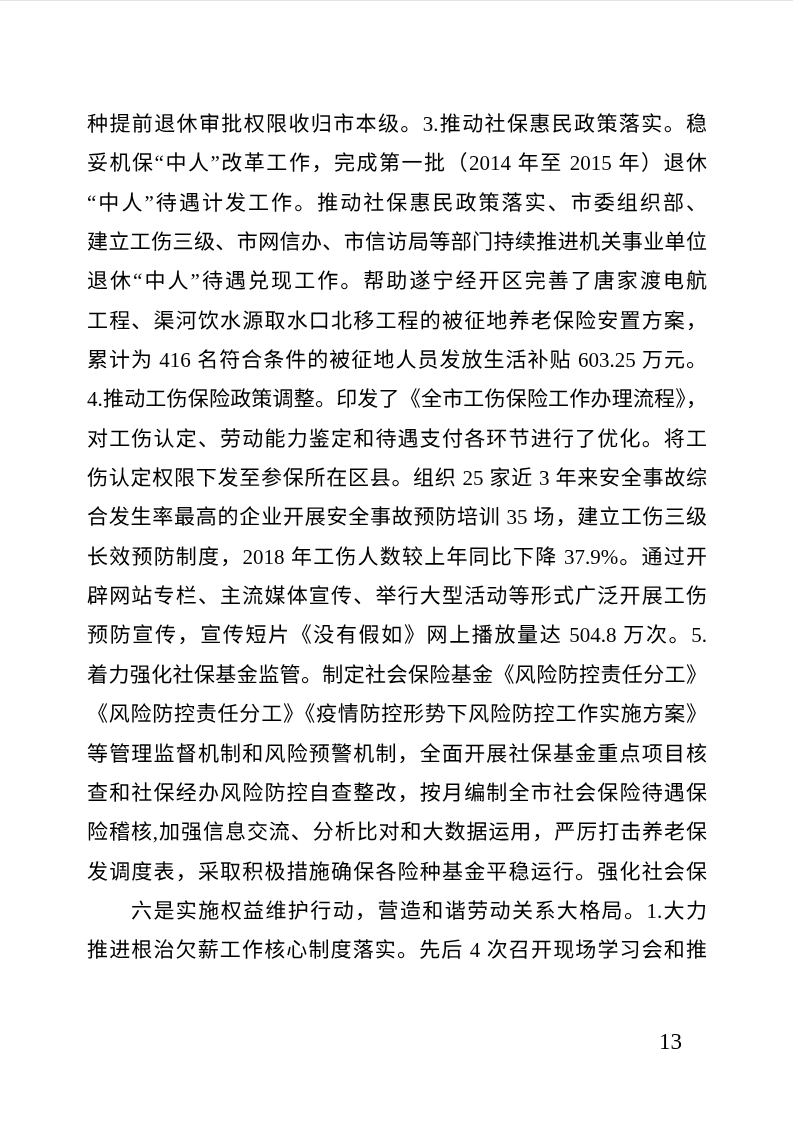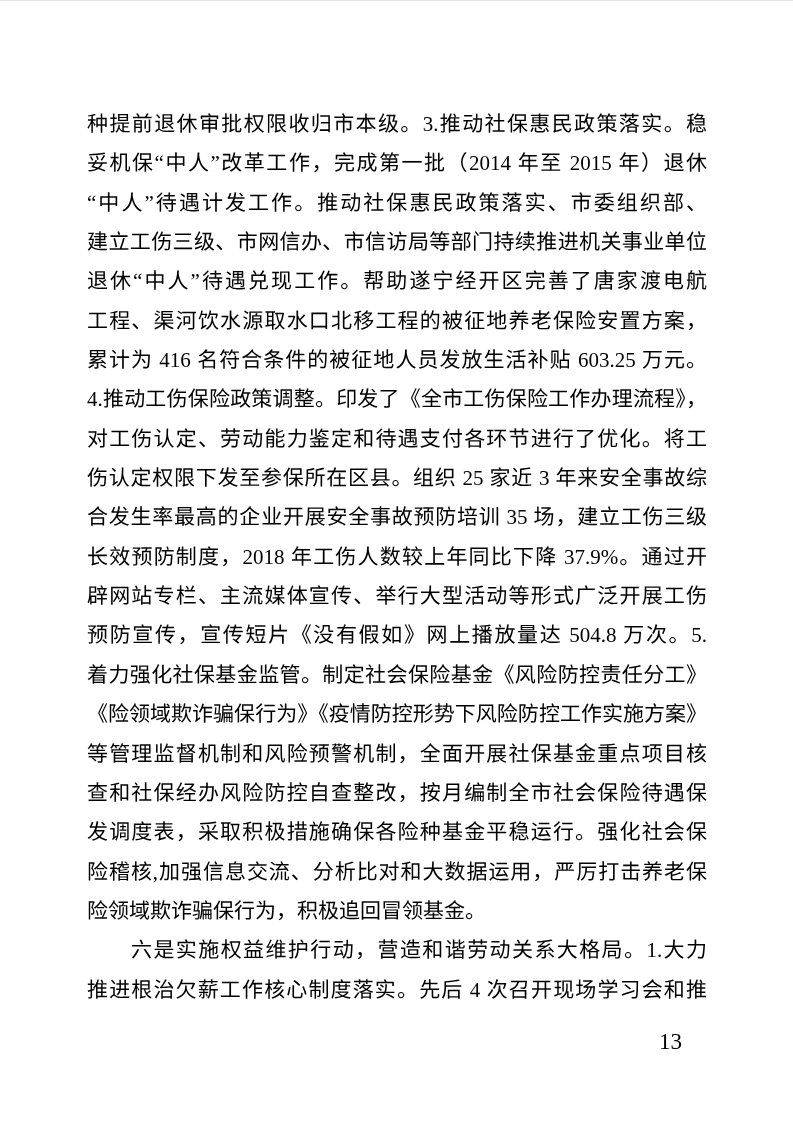--- a/index.html
+++ b/index.html
@@ -72,23 +72,22 @@
     <p class="line"><span>工程、渠河饮水源取水口北移工程的被征地养老保险安置方案，</span></p>
     <p class="line"><span>累计为 416 名符合条件的被征地人员发放生活补贴 603.25 万元。</span></p>
     <p class="line"><span class="b">4.推动工伤保险政策调整。</span><span>印发了《全市工伤保险工作办理流程》，</span></p>
     <p class="line"><span>对工伤认定、劳动能力鉴定和待遇支付各环节进行了优化。将工</span></p>
     <p class="line"><span>伤认定权限下发至参保所在区县。组织 25 家近 3 年来安全事故综</span></p>
     <p class="line"><span>合发生率最高的企业开展安全事故预防培训 35 场，建立工伤三级</span></p>
     <p class="line"><span>长效预防制度，2018 年工伤人数较上年同比下降 37.9%。通过开</span></p>
     <p class="line"><span>辟网站专栏、主流媒体宣传、举行大型活动等形式广泛开展工伤</span></p>
     <p class="line"><span>预防宣传，宣传短片《没有假如》网上播放量达 504.8 万次。</span><span class="b">5.</span></p>
     <p class="line"><span class="b">着力强化社保基金监管。</span><span>制定社会保险基金《风险防控责任分工》</span></p>
-    <p class="line"><span>《险领域欺诈骗保行为》《疫情防控形势下风险防控工作实施方案》</span></p>
+    <p class="line"><span>《风险防控责任分工》《疫情防控形势下风险防控工作实施方案》</span></p>
     <p class="line"><span>等管理监督机制和风险预警机制，全面开展社保基金重点项目核</span></p>
     <p class="line"><span>查和社保经办风险防控自查整改，按月编制全市社会保险待遇保</span></p>
+    <p class="line"><span>险稽核,加强信息交流、分析比对和大数据运用，严厉打击养老保</span></p>
     <p class="line"><span>发调度表，采取积极措施确保各险种基金平稳运行。强化社会保</span></p>
-    <p class="line"><span>险稽核,加强信息交流、分析比对和大数据运用，严厉打击养老保</span></p>
-    <p class="line no-stretch"><span>险领域欺诈骗保行为，积极追回冒领基金。</span></p>
     <p class="line indent"><span class="b">六是实施权益维护行动，营造和谐劳动关系大格局。1.大力</span></p>
     <p class="line"><span class="b">推进根治欠薪工作核心制度落实。</span><span>先后 4 次召开现场学习会和推</span></p>
   </div>
   <div class="page-number">13</div>
 </div>
 
 </body></html>

